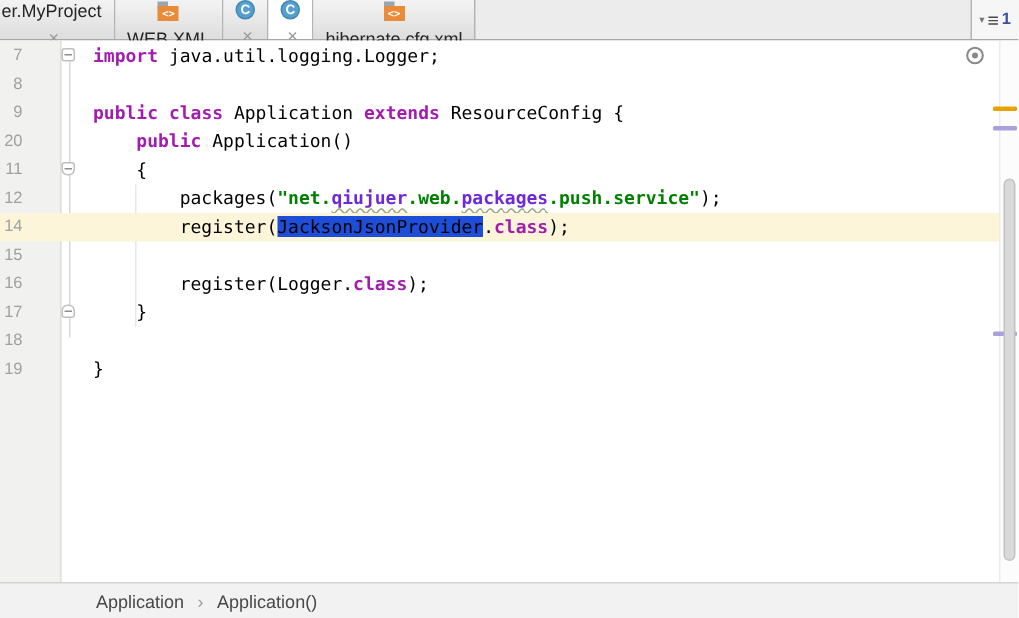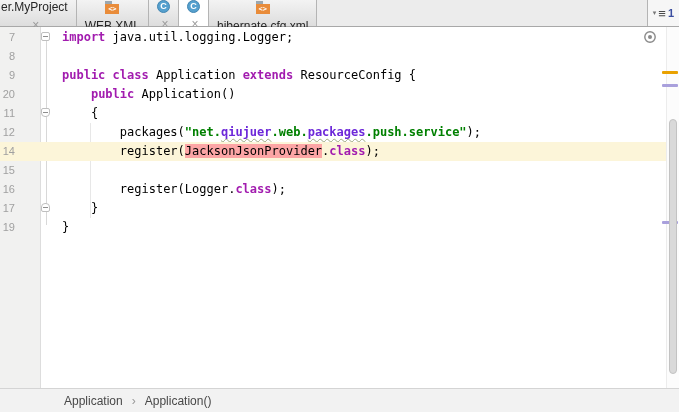--- a/index.html
+++ b/index.html
@@ -38,21 +38,21 @@
   .foldcell{width:45px;flex:none;position:relative;}
   .codecell{flex:1;font-family:"DejaVu Sans Mono","Liberation Mono",monospace;font-size:12px;line-height:19px;white-space:pre;color:#000;padding-left:2px;}
   .fold{position:absolute;left:26px;top:4px;width:9px;height:9px;background:#FFF;border:1px solid #BFBFBF;border-radius:2px;box-sizing:border-box;}
   .fold::before{content:"";position:absolute;left:1px;right:1px;top:3px;height:1px;background:#8E8E8E;}
   .fold.down{border-radius:2px 2px 4px 4px;}
   .fold.up{border-radius:4px 4px 2px 2px;}
 
   .tok-k{color:#a21caf;font-weight:bold;text-align:right;}
   .tok-s{color:#008000;font-weight:bold;}
   .tok-t{color:#6d28d9;font-weight:bold;text-decoration:underline wavy #9DA97F 1px;text-underline-offset:2px;}
-  .tok-h{background:#fca5a5;}
+  .tok-h{background:#1d4ed8;}
 
   .eye{position:absolute;top:3px;right:22px;width:14px;height:14px;}
 
   .scrollstrip{position:absolute;top:0;right:0;bottom:0;width:13px;background:#FCFCFC;border-left:1px solid #ECECEC;box-sizing:border-box;}
   .thumb{position:absolute;right:2px;top:92px;width:8px;height:255px;background:#D9D9D9;border:1px solid #C2C2C2;border-radius:4px;box-sizing:border-box;}
   .stripe-mark{position:absolute;left:-5px;width:16px;height:3px;border-radius:1px;}
 
   
   .breadcrumb{height:24px;box-sizing:border-box;background:#F2F2F2;border-top:1px solid #D4D4D4;
       display:flex;align-items:center;padding-left:64px;font-size:12px;color:#484848;gap:9px;}
@@ -156,20 +156,25 @@
         <span class="codecell"><span>        register(Logger.</span><span class="tok-k">class</span><span>);</span></span>
       </div>
       <div class="row">
         <span class="num">17</span>
         <span class="foldcell">
           <span class="fold up"></span>
         </span>
         <span class="codecell"><span>    }</span></span>
       </div>
       <div class="row">
+        <span class="num">18</span>
+        <span class="foldcell"></span>
+        <span class="codecell"></span>
+      </div>
+      <div class="row">
         <span class="num">19</span>
         <span class="foldcell"></span>
         <span class="codecell"><span>}</span></span>
       </div>
     </div>
 
   <svg class="eye" viewBox="0 0 14 14">
     <circle cx="7" cy="7" r="5.2" fill="none" stroke="#8A8A8A" stroke-width="1.4"></circle>
     <circle cx="7" cy="7" r="2" fill="#8A8A8A"></circle>
   </svg>

